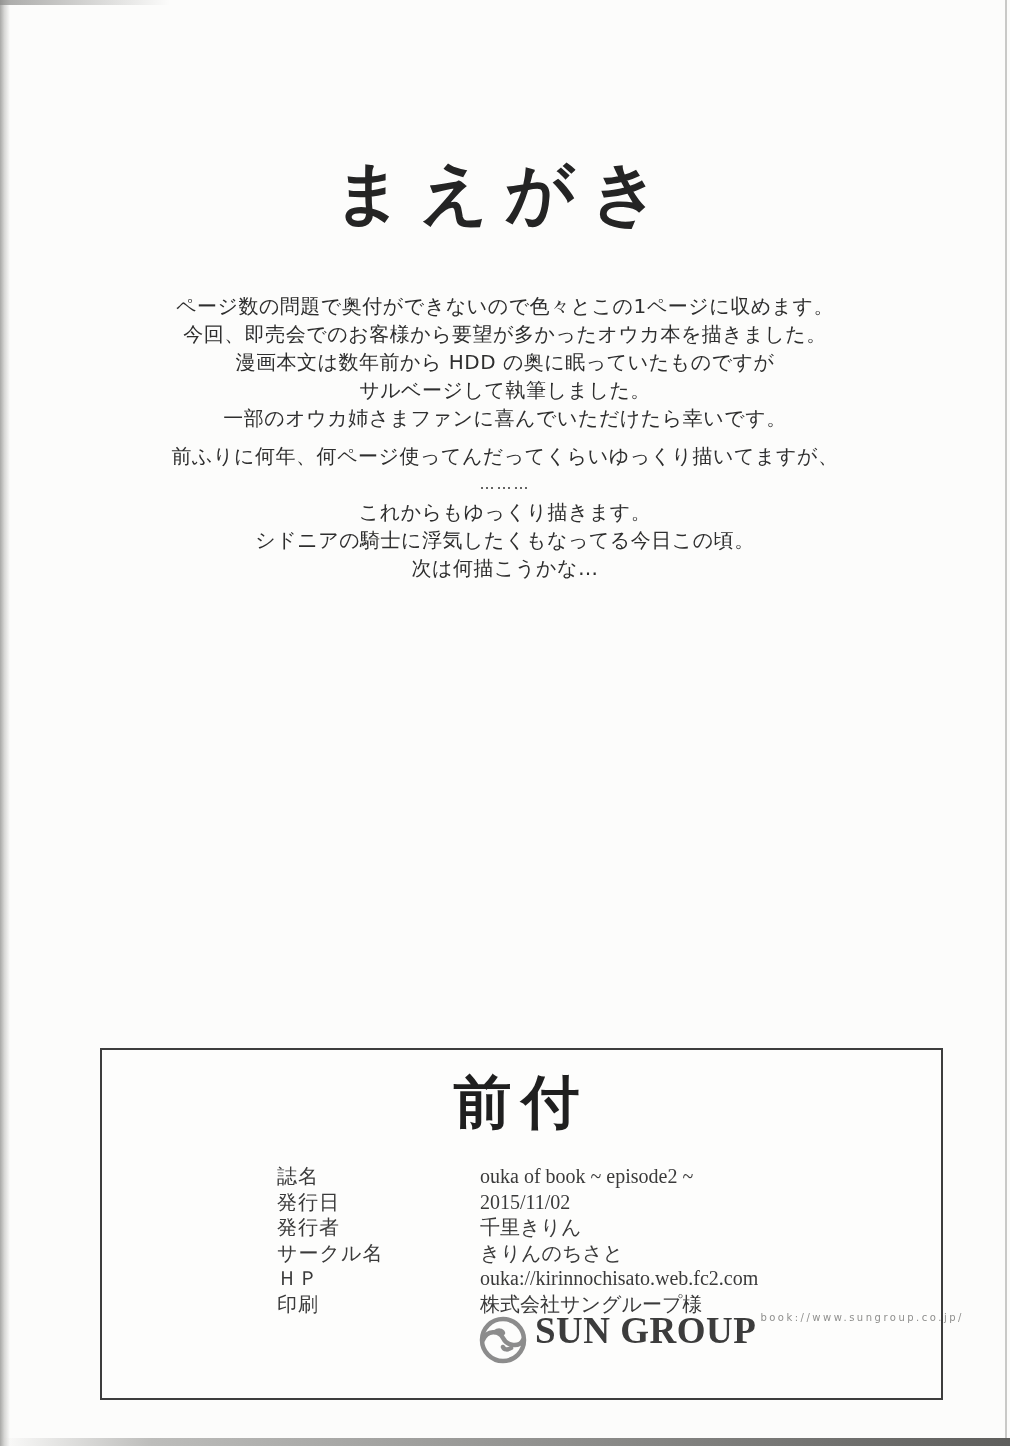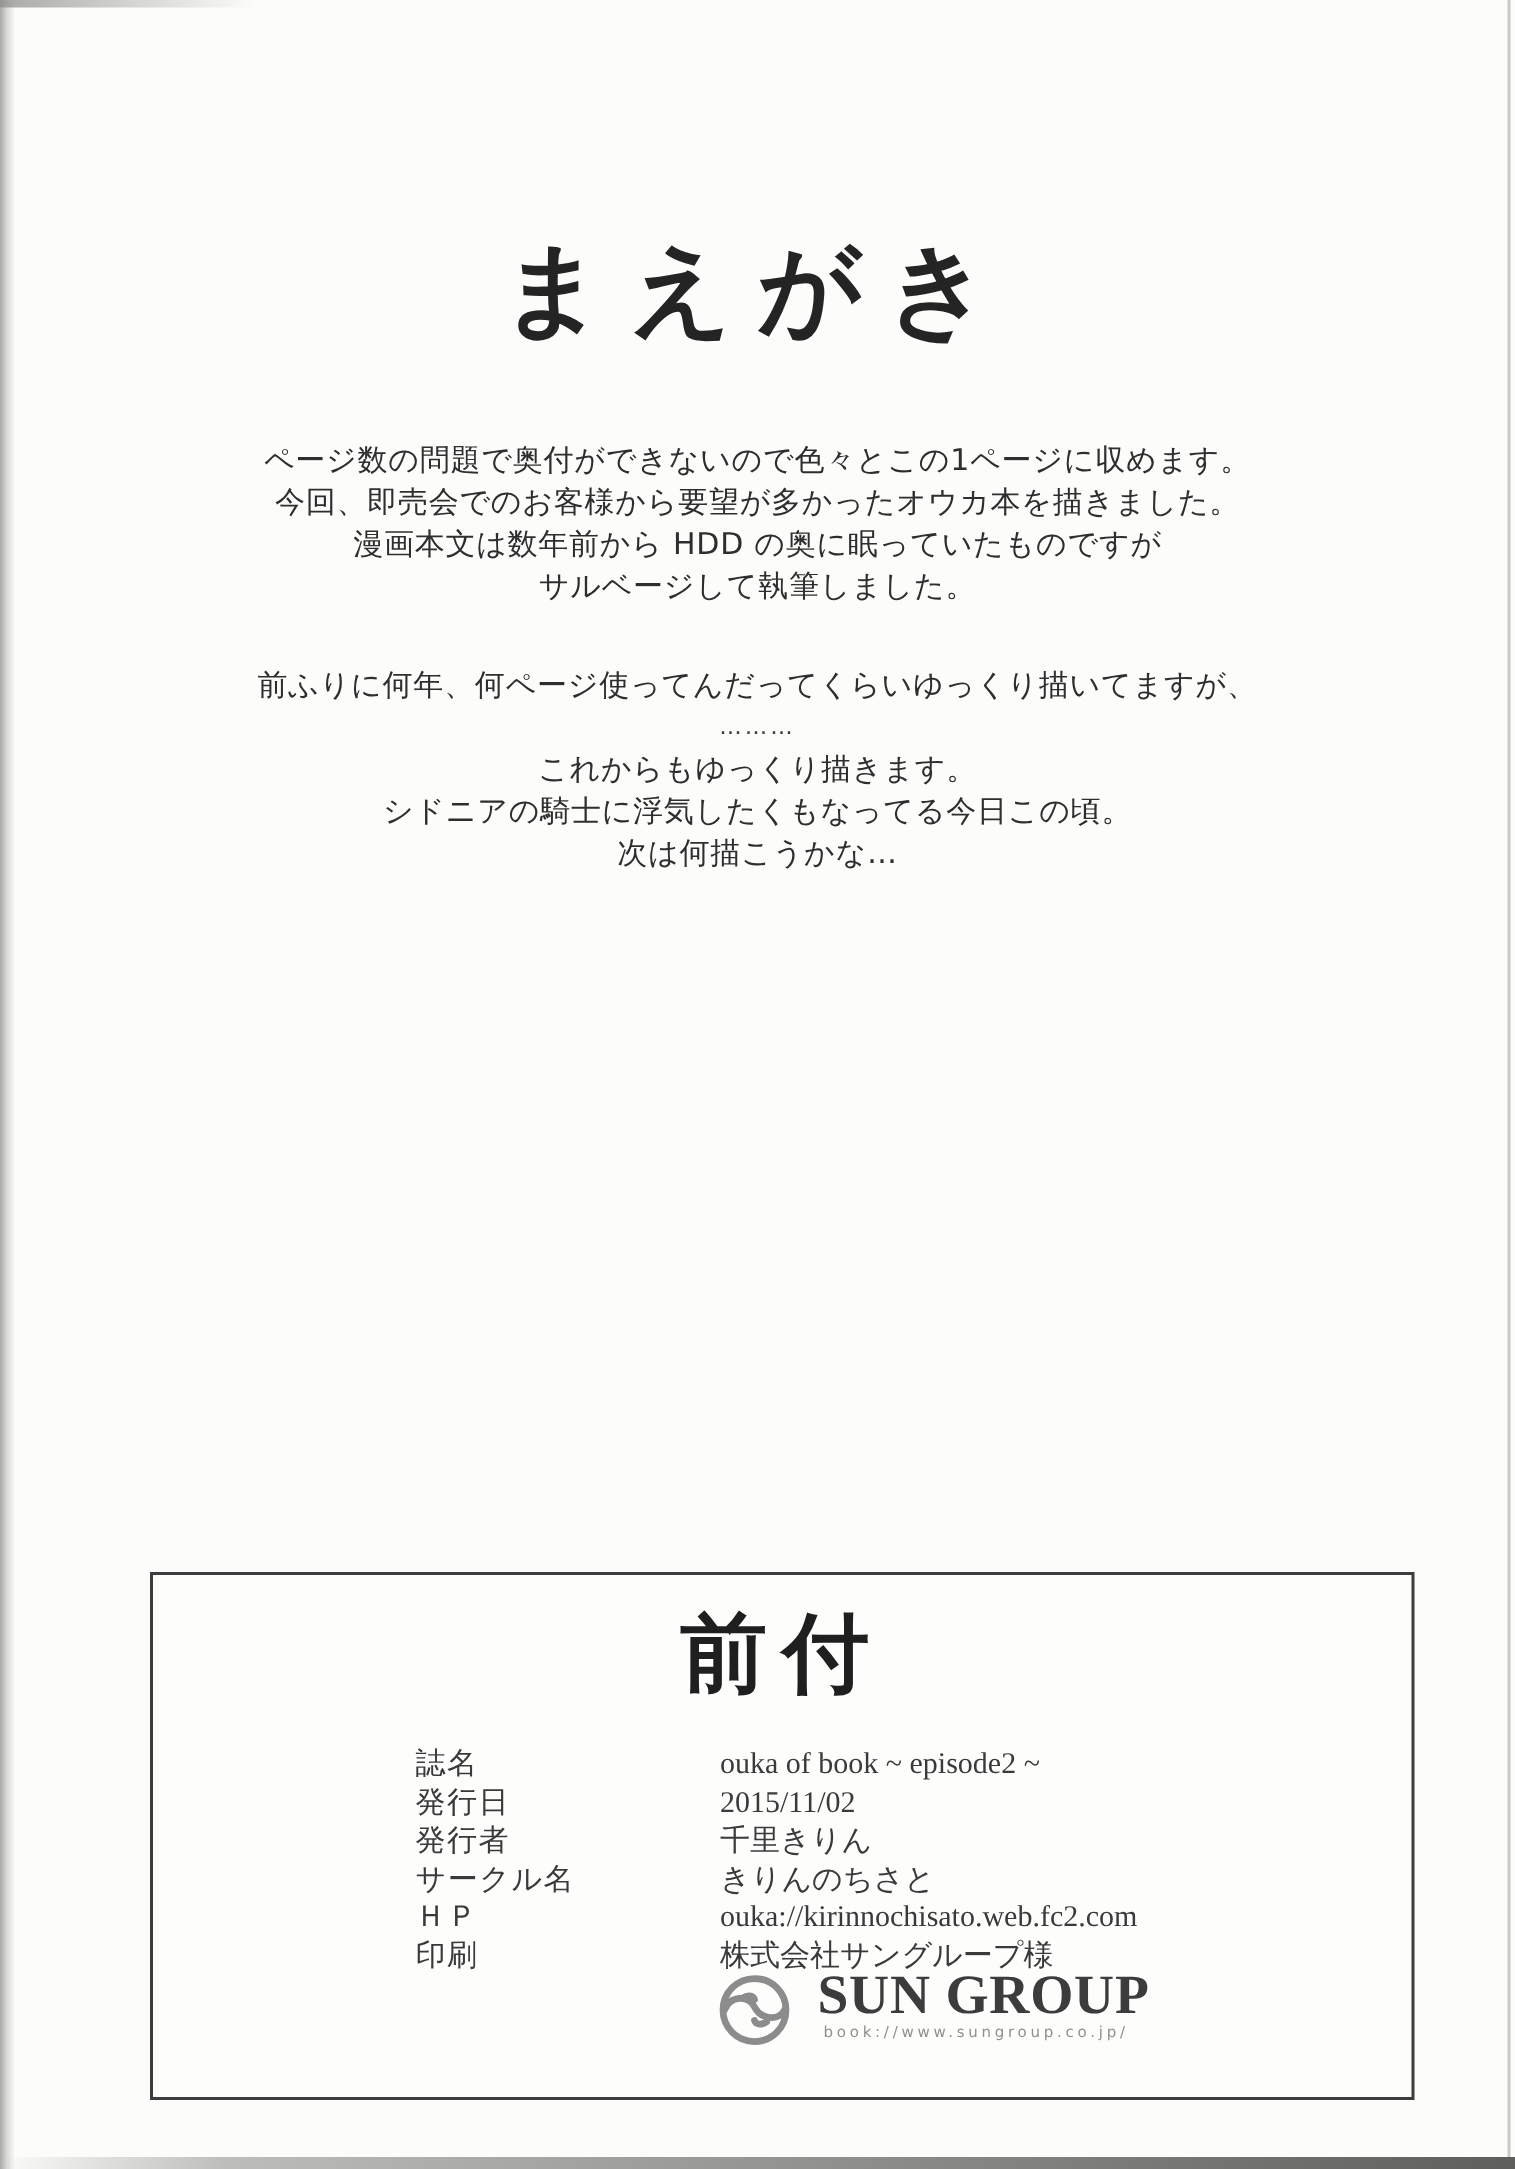--- a/index.html
+++ b/index.html
@@ -70,21 +70,21 @@
   }
   .colophon-row{display:flex;line-height:25.5px;}
   .colophon-label{width:203px;flex:0 0 203px;letter-spacing:1px;}
   .colophon-value{flex:1;}
   
   .printer-logo{
     position:absolute;left:375px;top:262px;
     display:flex;align-items:flex-start;
   }
   .logo-mark{flex:0 0 auto;margin-top:2px;}
-  .logo-text{margin-left:16px;display:flex;flex-direction:column;}
+  .logo-text{margin-left:6px;display:flex;flex-direction:row;}
   .logo-name{
     font-family:"Liberation Serif","DejaVu Serif",serif;
     font-size:37px;font-weight:bold;letter-spacing:0.5px;
     color:#3c3c3c;line-height:38px;white-space:nowrap;
   }
   .logo-url{
     font-size:10px;letter-spacing:2.5px;color:#8f8f8d;
     margin-top:0px;margin-left:4px;white-space:nowrap;
     font-family:"DejaVu Sans",sans-serif;
   }
@@ -97,20 +97,21 @@
 <div class="edge-bottom"></div>
 <div class="smudge-top"></div>
 
 <div class="preface-title">まえがき</div>
 
 <div class="para para-1">
   <div>ページ数の問題で奥付ができないので色々とこの1ページに収めます。</div>
   <div>今回、即売会でのお客様から要望が多かったオウカ本を描きました。</div>
   <div>漫画本文は数年前から HDD の奥に眠っていたものですが</div>
   <div>サルベージして執筆しました。</div>
+  <div>一部のオウカ姉さまファンに喜んでいただけたら幸いです。</div>
 </div>
 
 <div class="para para-2">
   <div>前ふりに何年、何ページ使ってんだってくらいゆっくり描いてますが、</div>
   <div class="dots-line">………</div>
   <div>これからもゆっくり描きます。</div>
   <div>シドニアの騎士に浮気したくもなってる今日この頃。</div>
   <div>次は何描こうかな…</div>
 </div>
 

